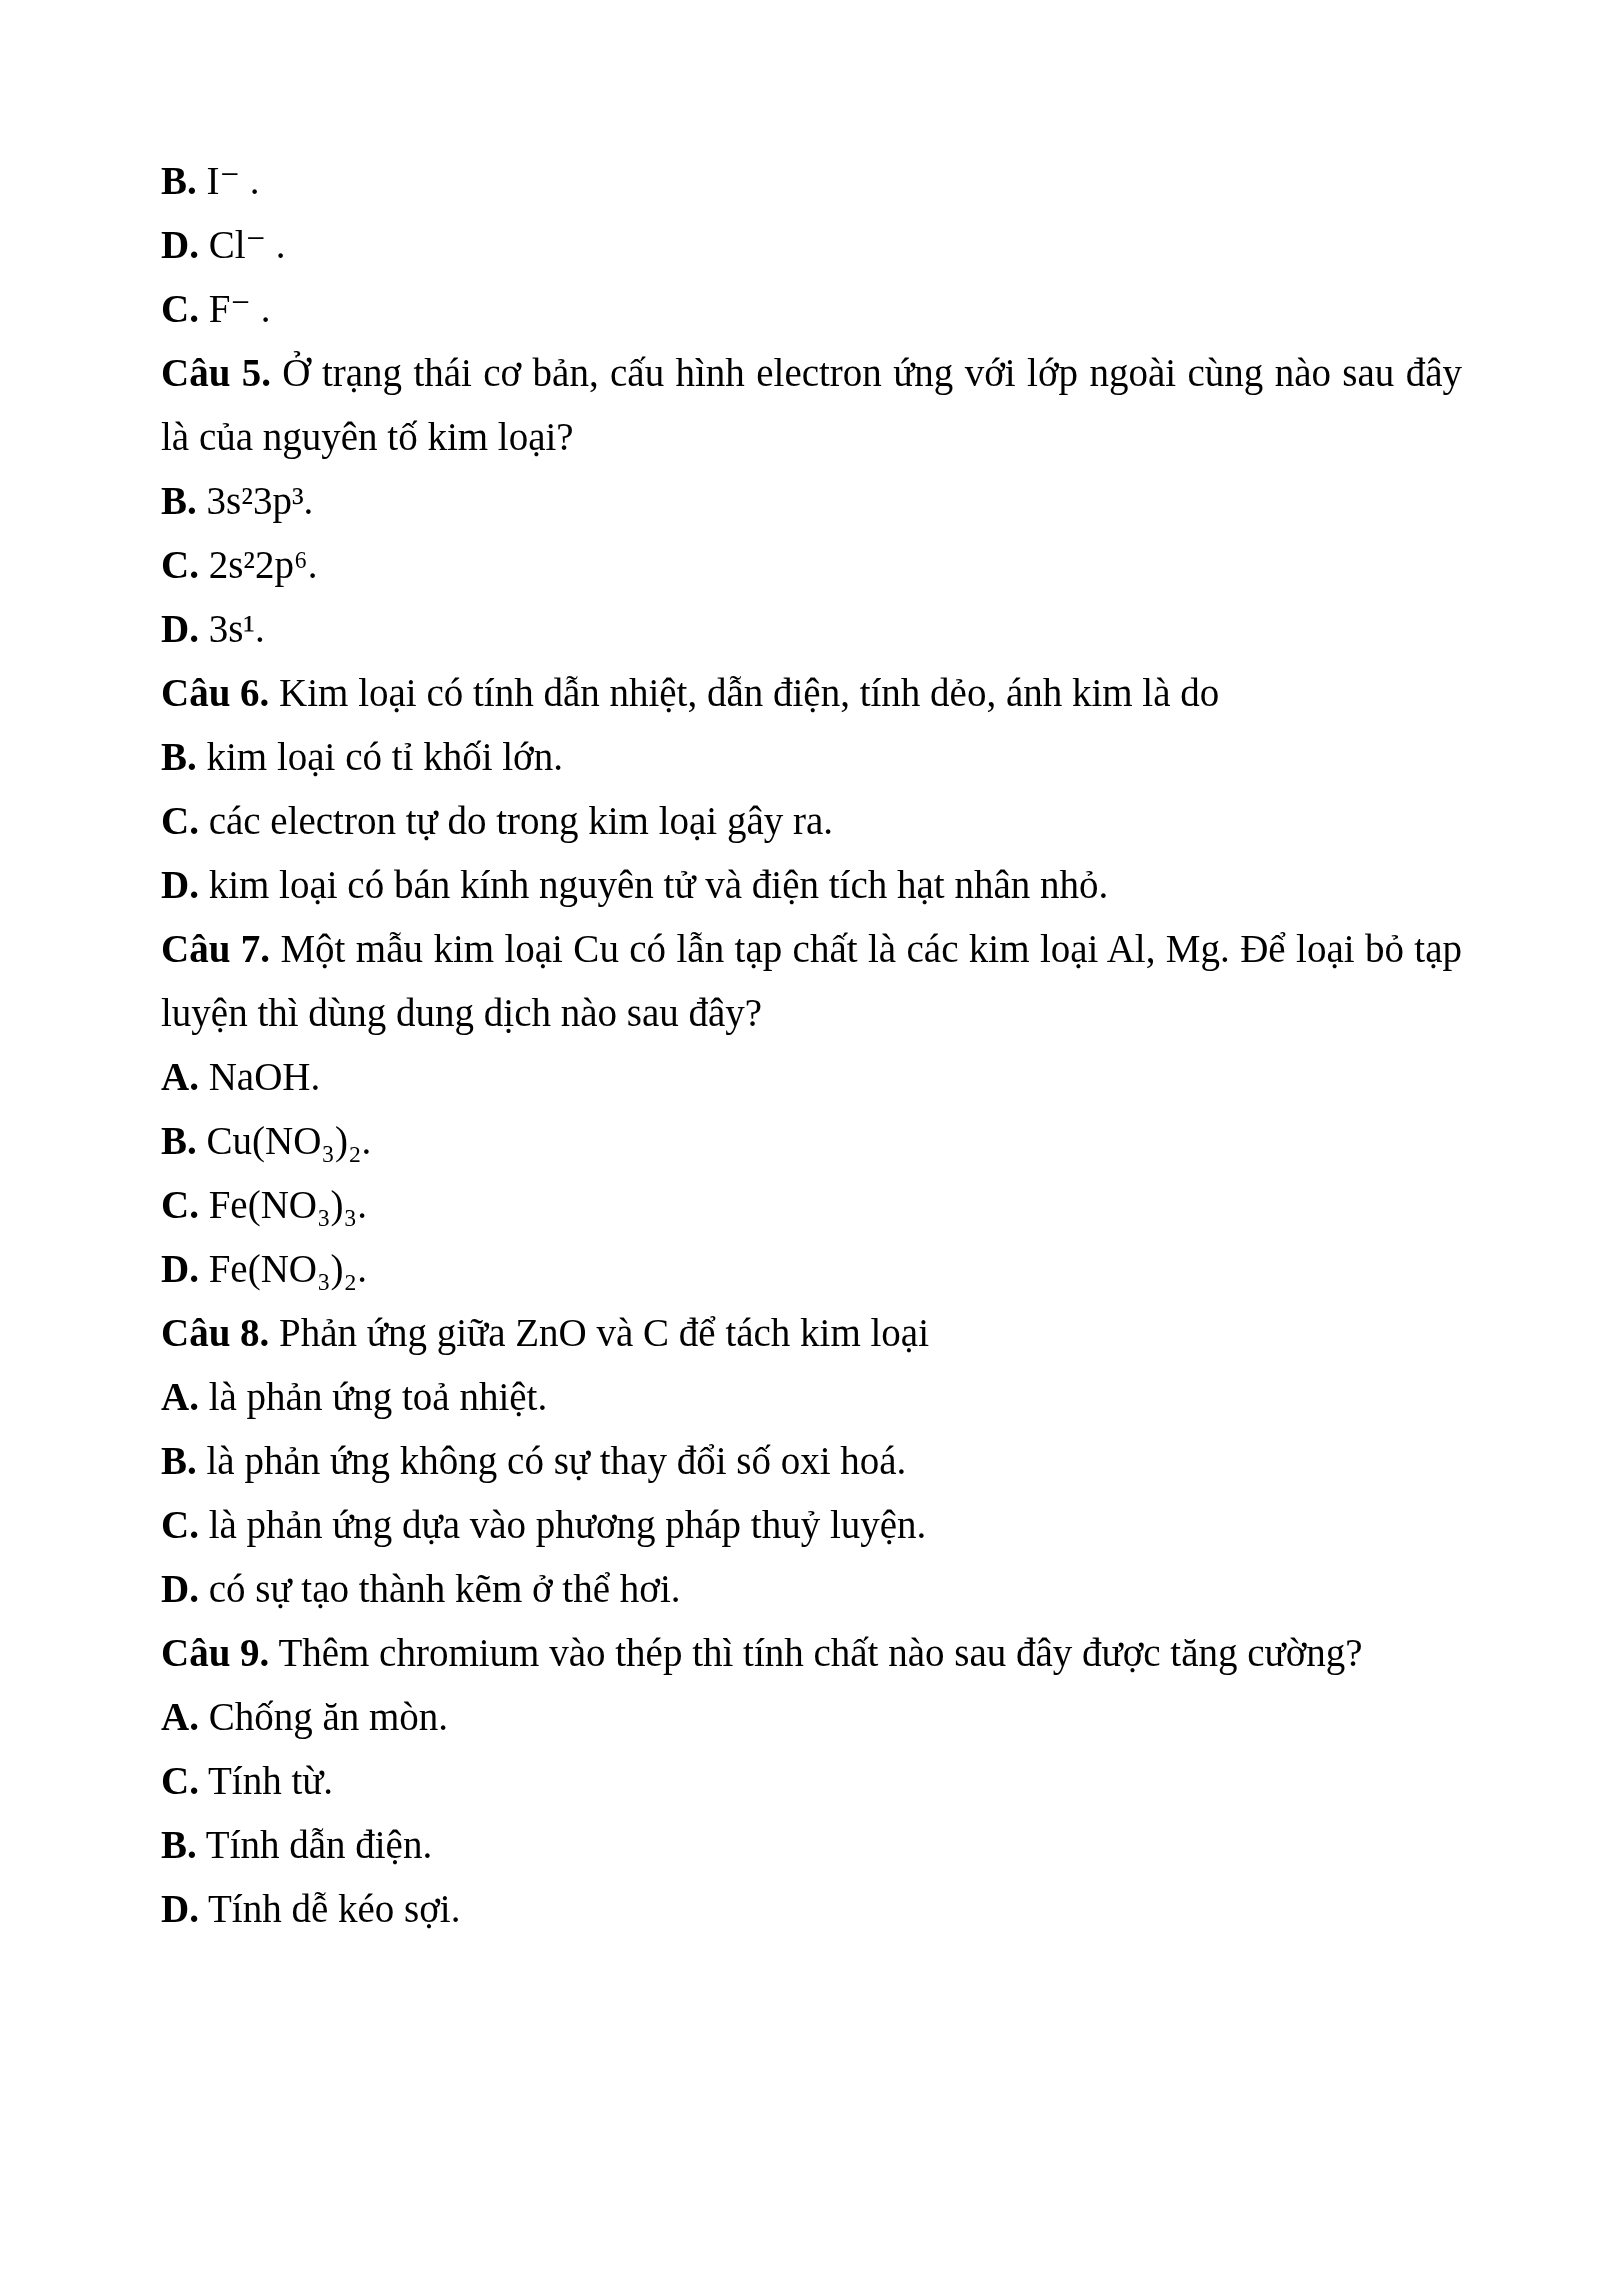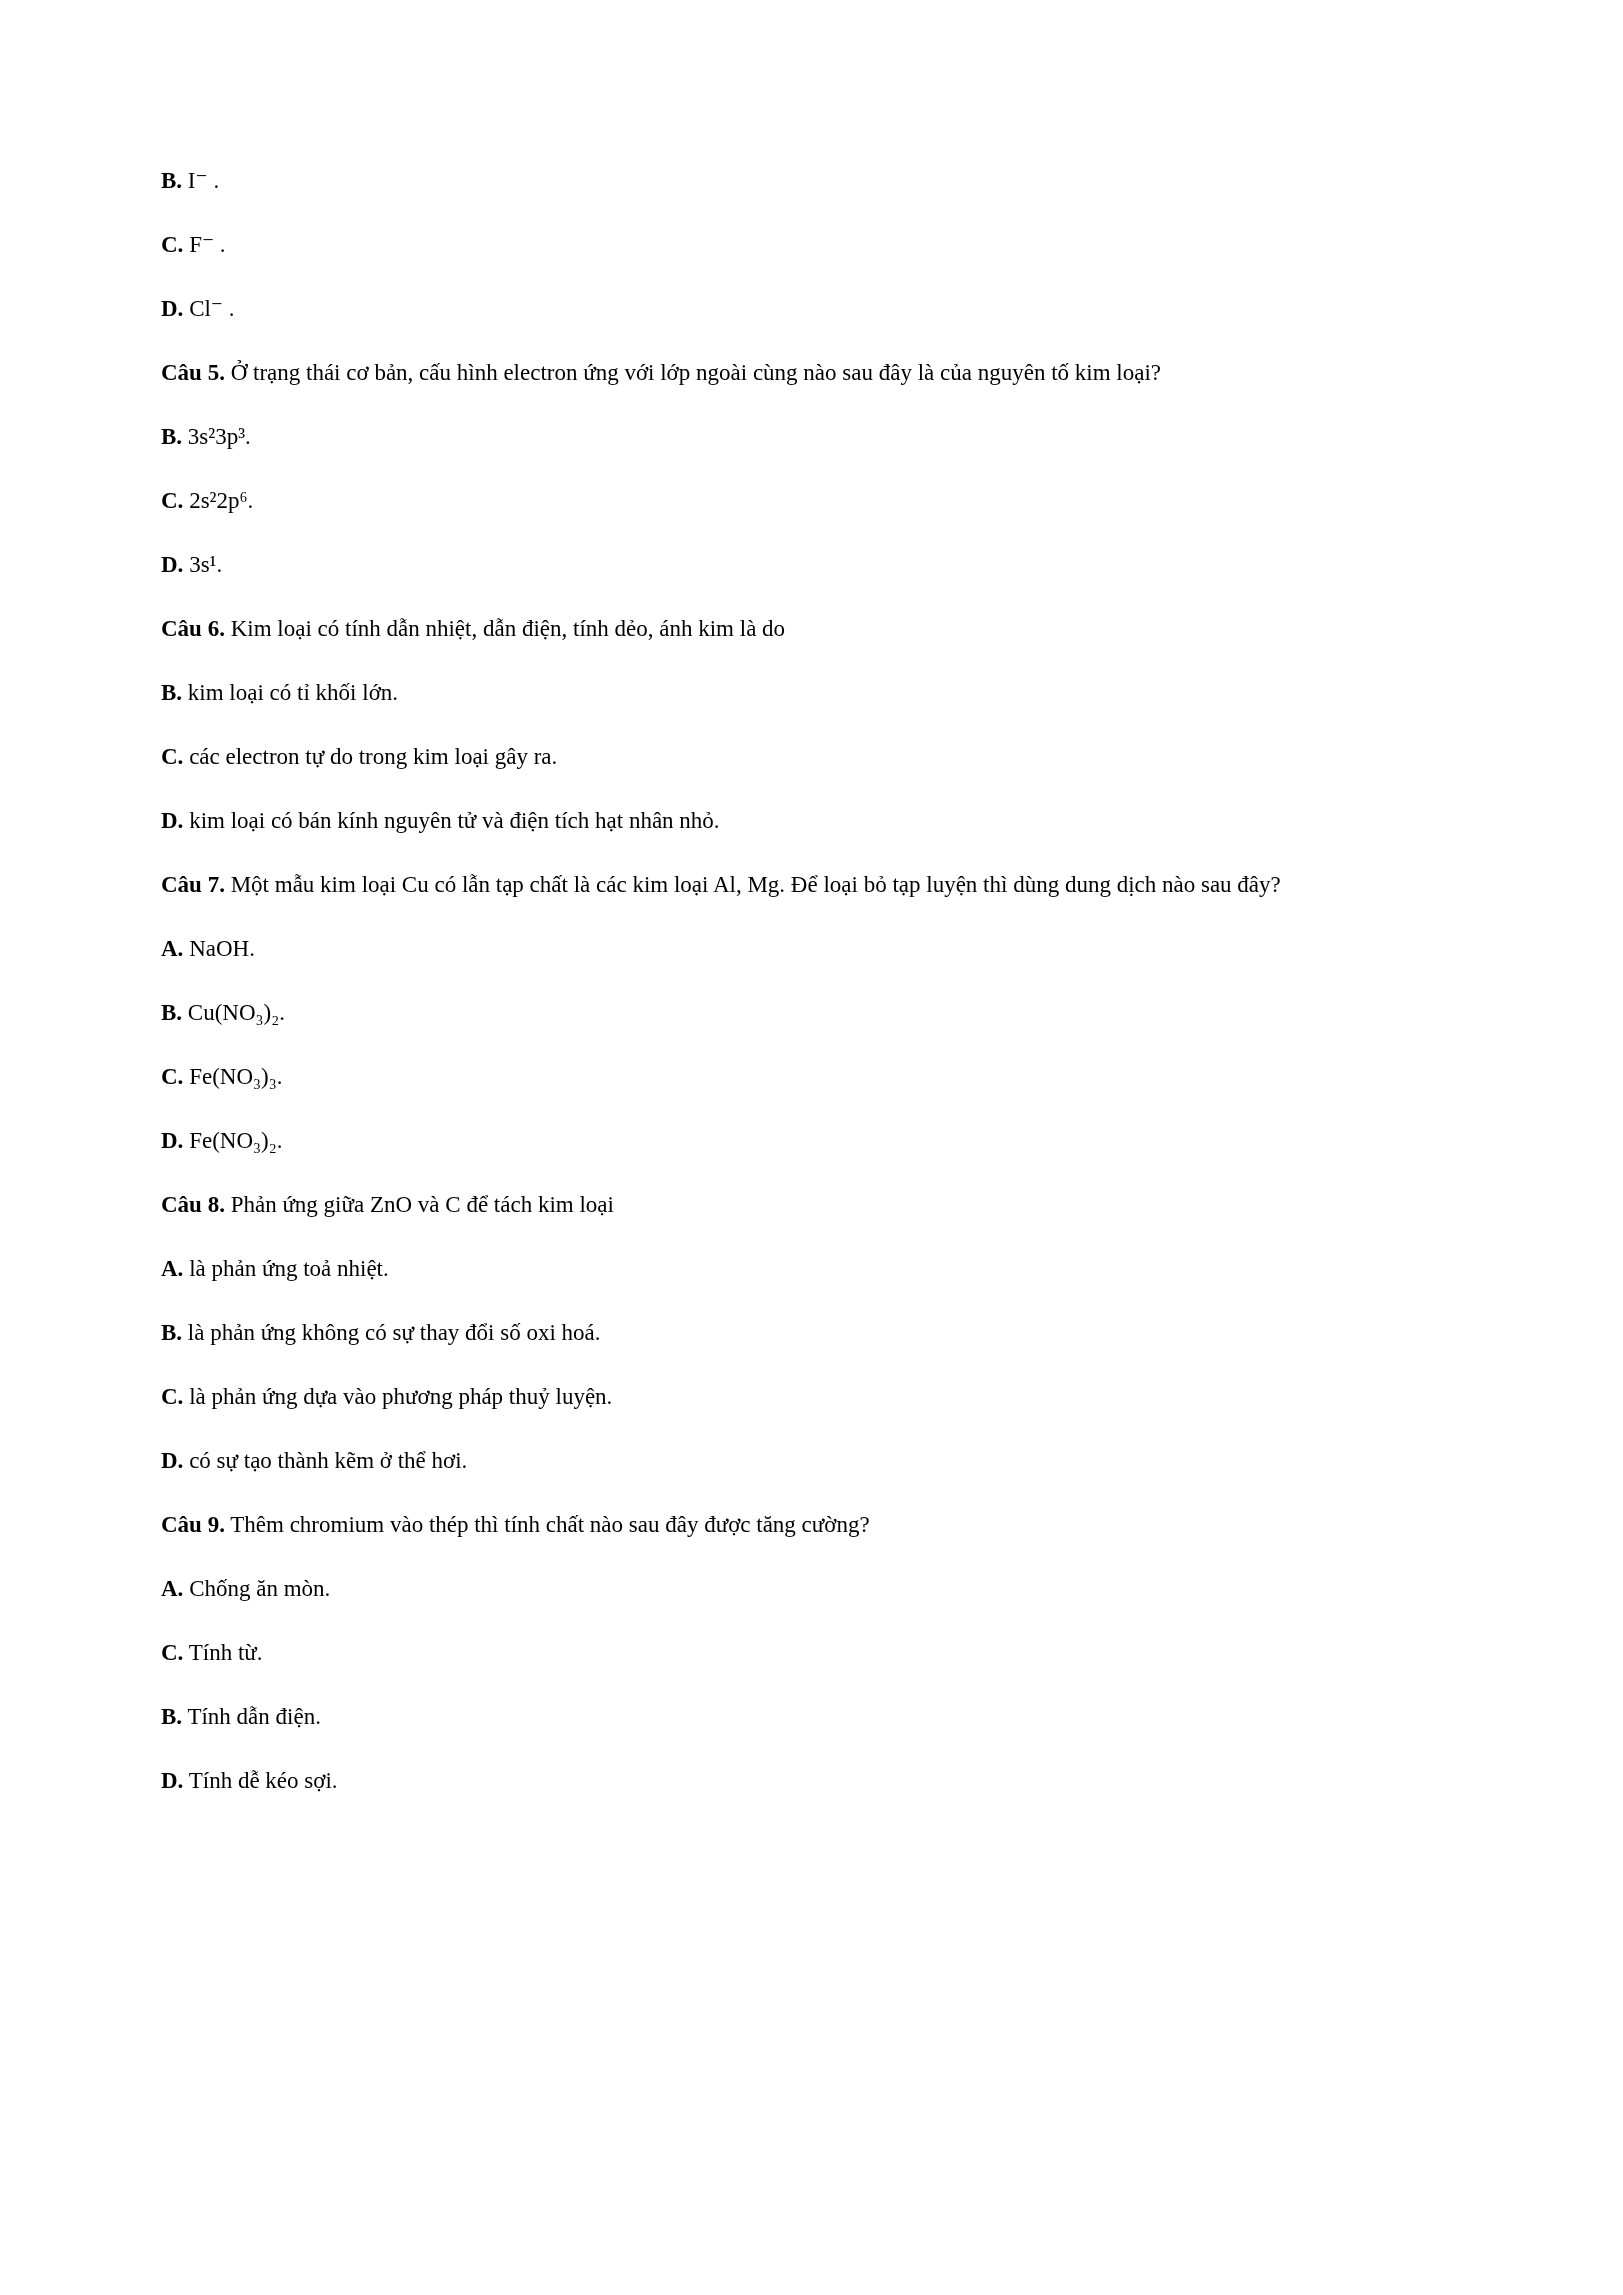--- a/index.html
+++ b/index.html
@@ -8,42 +8,42 @@
     background: #ffffff;
   }
   .page {
     position: relative;
     width: 1623px;
     height: 2295px;
     box-sizing: border-box;
     background: #ffffff;
     color: #000000;
     font-family: "Liberation Serif", "DejaVu Serif", serif;
-    font-size: 23px;
+    font-size: 39px;
     line-height: 64px;
     padding: 149px 161px 0 161px;
     overflow: hidden;
   }
   .line {
     margin: 0;
     padding: 0;
     text-align: justify;
   }
   .lbl {
     font-weight: bold;
   }
 </style>
 </head>
 <body>
 
 <div class="page">
 
   <p class="line"><b class="lbl">B.</b><span> I⁻ .</span></p>
+  <p class="line"><b class="lbl">D.</b><span> Cl⁻ .</span></p>
   <p class="line"><b class="lbl">C.</b><span> F⁻ .</span></p>
-  <p class="line"><b class="lbl">D.</b><span> Cl⁻ .</span></p>
 
   <p class="line"><b class="lbl">Câu 5.</b><span> Ở trạng thái cơ bản, cấu hình electron ứng với lớp ngoài cùng nào sau đây là của nguyên tố kim loại?</span></p>
   <p class="line"><b class="lbl">B.</b><span> 3s²3p³.</span></p>
   <p class="line"><b class="lbl">C.</b><span> 2s²2p⁶.</span></p>
   <p class="line"><b class="lbl">D.</b><span> 3s¹.</span></p>
 
   <p class="line"><b class="lbl">Câu 6.</b><span> Kim loại có tính dẫn nhiệt, dẫn điện, tính dẻo, ánh kim là do</span></p>
   <p class="line"><b class="lbl">B.</b><span> kim loại có tỉ khối lớn.</span></p>
   <p class="line"><b class="lbl">C.</b><span> các electron tự do trong kim loại gây ra.</span></p>
   <p class="line"><b class="lbl">D.</b><span> kim loại có bán kính nguyên tử và điện tích hạt nhân nhỏ.</span></p>

